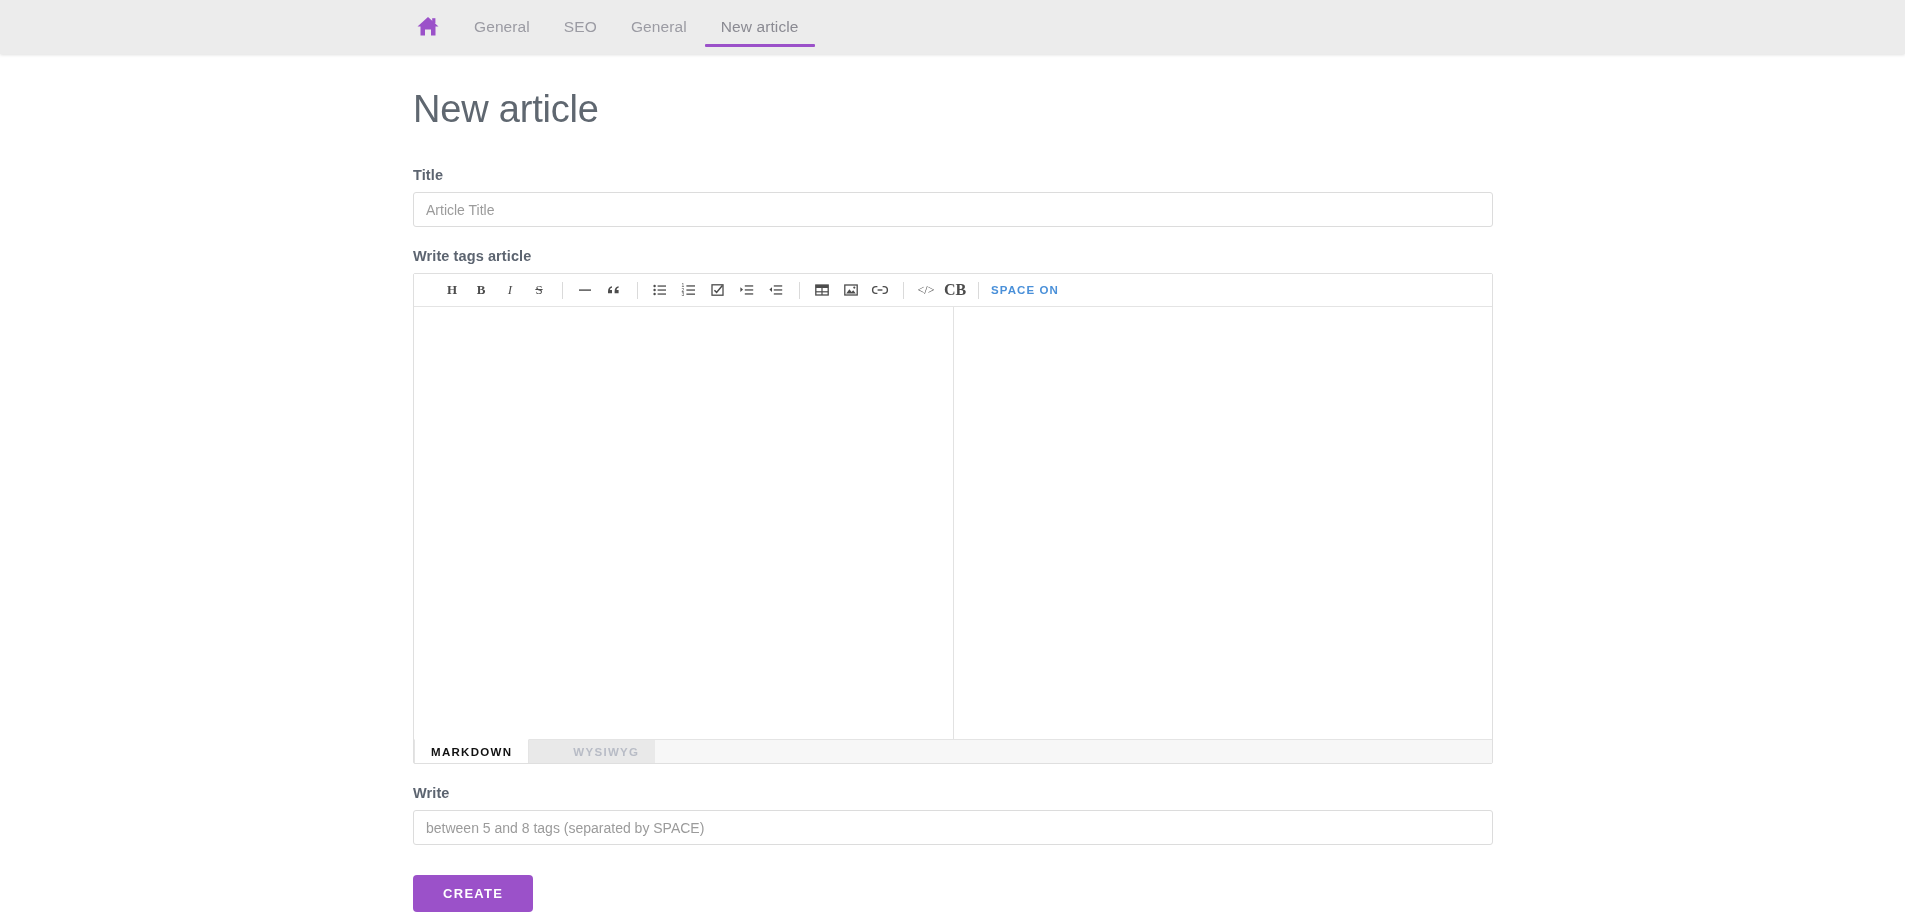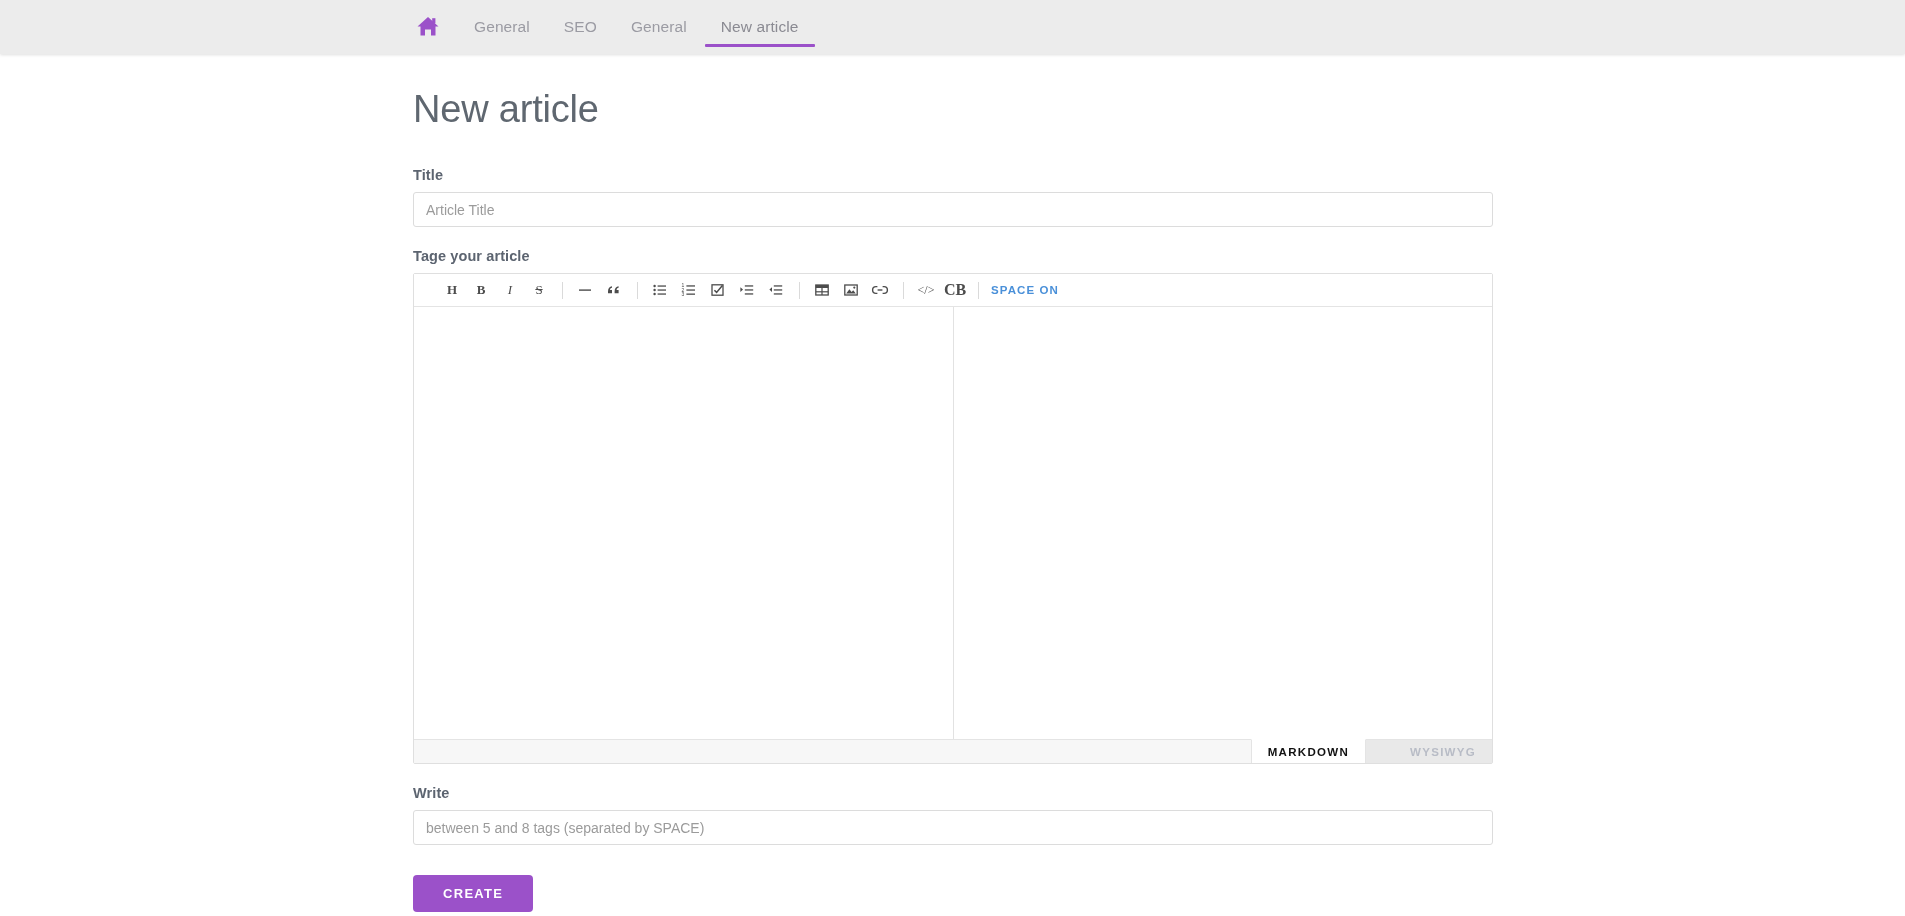--- a/index.html
+++ b/index.html
@@ -157,21 +157,20 @@
     outline: none;
   }
   .editor-pane.left { border-right: 1px solid #e2e2e2; }
 
   .editor-footer {
     height: 24px;
     background: #f7f7f7;
     border-top: 1px solid #e4e4e4;
     display: flex;
     align-items: stretch;
-    justify-content: flex-end;
   }
   .mode-tab {
     display: flex;
     align-items: center;
     padding: 0 16px;
     font-size: 11.5px;
     font-weight: bold;
     letter-spacing: 1.3px;
     cursor: pointer;
   }
@@ -247,21 +246,21 @@
 
   <div class="form-wrap">
 
     
     <div class="field-label">Title</div>
     <input class="text-input" type="text" placeholder="Article Title" style="">
 
     <div class="block-gap"></div>
 
     
-    <div class="field-label">Tage your article</div>
+    <div class="field-label">Write tags article</div>
 
     <div class="editor">
 
       <div class="editor-toolbar">
 
         <div class="tb-btn">
           <span class="tb-label-glyph">H</span>
         </div>
         <div class="tb-btn">
           <span class="tb-label-glyph">B</span>

